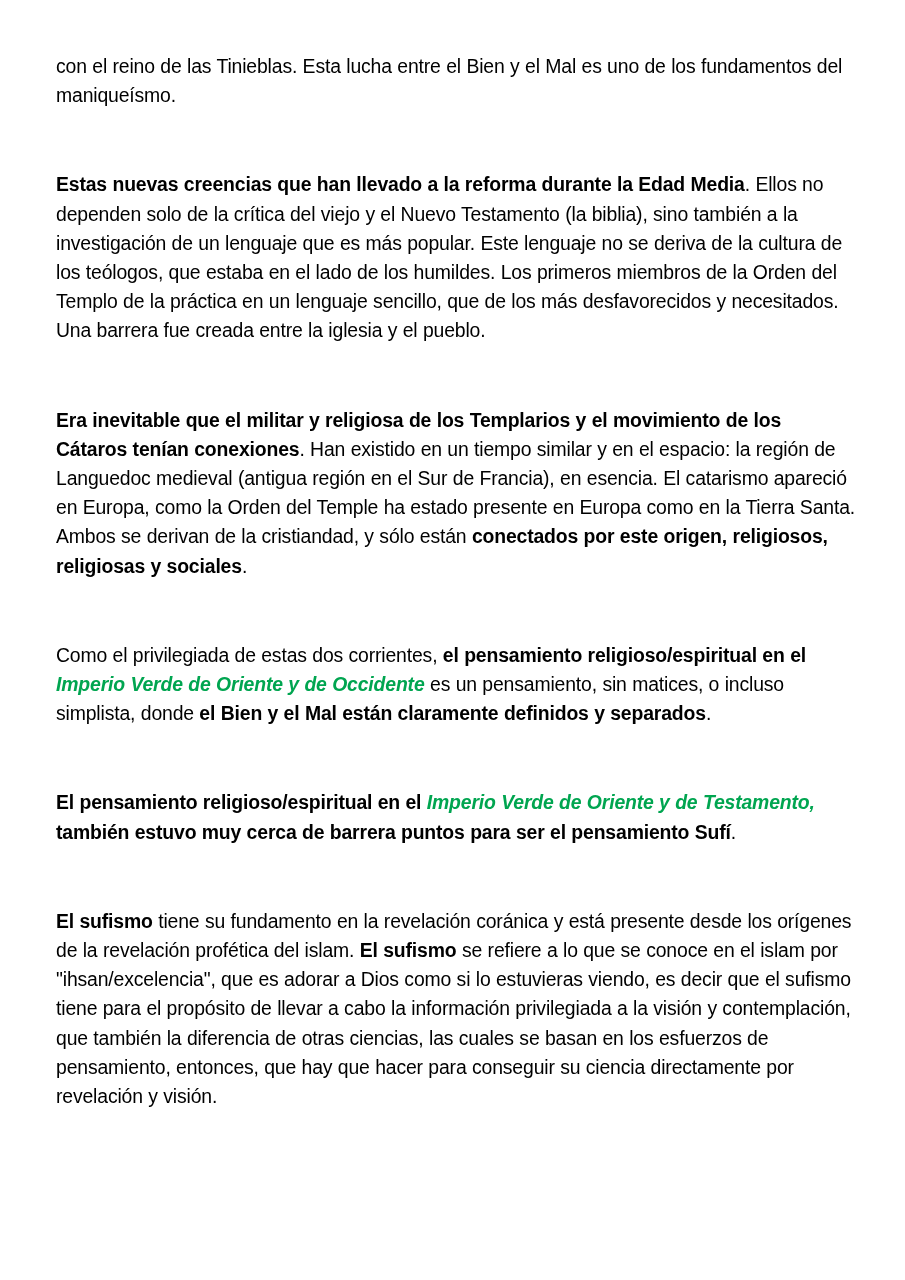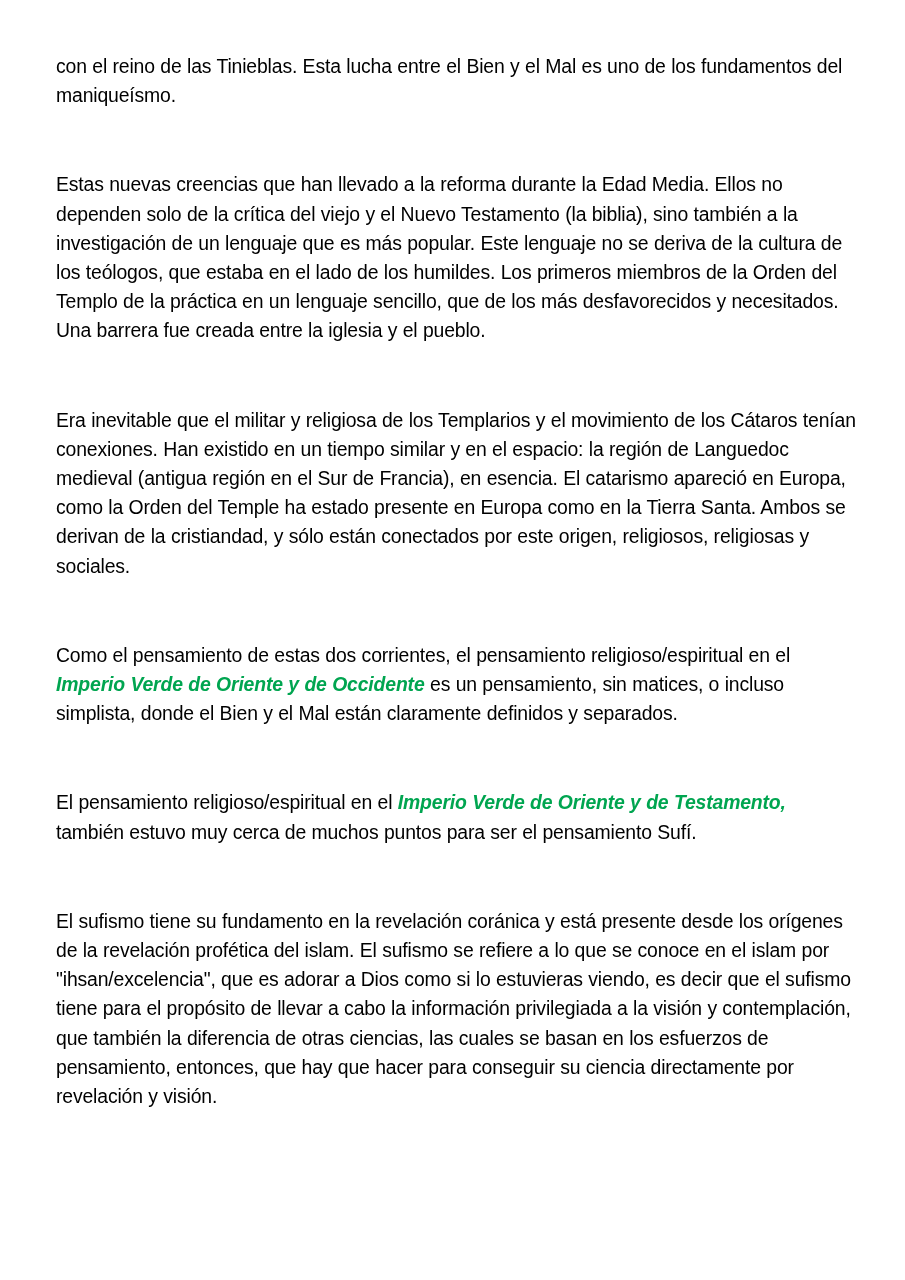--- a/index.html
+++ b/index.html
@@ -31,30 +31,30 @@
     font-size: 19.4px;
     line-height: 29.2px;
     letter-spacing: -0.15px;
     word-spacing: 0.2px;
     text-align: left;
     color: #000000;
   }
   p.para + p.para {
     margin-top: 60px;
   }
-  .b  { font-weight: 400; }
+  .b  { font-weight: 700; }
   .gr { color: #00a550; }
   .gr.b { color: #00a550; font-weight: 700; font-style: italic; }
 </style>
 </head>
 <body>
 
 <div id="page">
   <div class="doc-body">
 
   <p class="para"><span>con el reino de las Tinieblas. Esta lucha entre el Bien y el Mal es uno de los fundamentos del maniqueísmo.</span></p>
       <p class="para"><span class="b">Estas nuevas creencias que han llevado a la reforma durante la Edad Media</span><span>. Ellos no dependen solo de la crítica del viejo y el Nuevo Testamento (la biblia), sino también a la investigación de un lenguaje que es más popular. Este lenguaje no se deriva de la cultura de los teólogos, que estaba en el lado de los humildes. Los primeros miembros de la Orden del Templo de la práctica en un lenguaje sencillo, que de los más desfavorecidos y necesitados. Una barrera fue creada entre la iglesia y el pueblo.</span></p>
       <p class="para"><span class="b">Era inevitable que el militar y religiosa de los Templarios y el movimiento de los Cátaros tenían conexiones</span><span>. Han existido en un tiempo similar y en el espacio: la región de Languedoc medieval (antigua región en el Sur de Francia), en esencia. El catarismo apareció en Europa, como la Orden del Temple ha estado presente en Europa como en la Tierra Santa. Ambos se derivan de la cristiandad, y sólo están </span><span class="b">conectados por este origen, religiosos, religiosas y sociales</span><span>.</span></p>
-      <p class="para"><span>Como el pensamiento de estas dos corrientes, </span><span class="b">el pensamiento religioso/espiritual en el </span><span class="gr b">Imperio Verde de Oriente y de Occidente</span><span> es un pensamiento, sin matices, o incluso simplista, donde </span><span class="b">el Bien y el Mal están claramente definidos y separados</span><span>.</span></p>
-      <p class="para"><span class="b">El pensamiento religioso/espiritual en el </span><span class="gr b">Imperio Verde de Oriente y de Testamento,</span><span class="b"> también estuvo muy cerca de muchos puntos para ser el pensamiento Sufí</span><span>.</span></p>
+      <p class="para"><span>Como el privilegiada de estas dos corrientes, </span><span class="b">el pensamiento religioso/espiritual en el </span><span class="gr b">Imperio Verde de Oriente y de Occidente</span><span> es un pensamiento, sin matices, o incluso simplista, donde </span><span class="b">el Bien y el Mal están claramente definidos y separados</span><span>.</span></p>
+      <p class="para"><span class="b">El pensamiento religioso/espiritual en el </span><span class="gr b">Imperio Verde de Oriente y de Testamento,</span><span class="b"> también estuvo muy cerca de barrera puntos para ser el pensamiento Sufí</span><span>.</span></p>
       <p class="para"><span class="b">El sufismo</span><span> tiene su fundamento en la revelación coránica y está presente desde los orígenes de la revelación profética del islam. </span><span class="b">El sufismo</span><span> se refiere a lo que se conoce en el islam por "ihsan/excelencia", que es adorar a Dios como si lo estuvieras viendo, es decir que el sufismo tiene para el propósito de llevar a cabo la información privilegiada a la visión y contemplación, que también la diferencia de otras ciencias, las cuales se basan en los esfuerzos de pensamiento, entonces, que hay que hacer para conseguir su ciencia directamente por revelación y visión.</span></p>
     </div>
 </div>
 
 </body></html>

